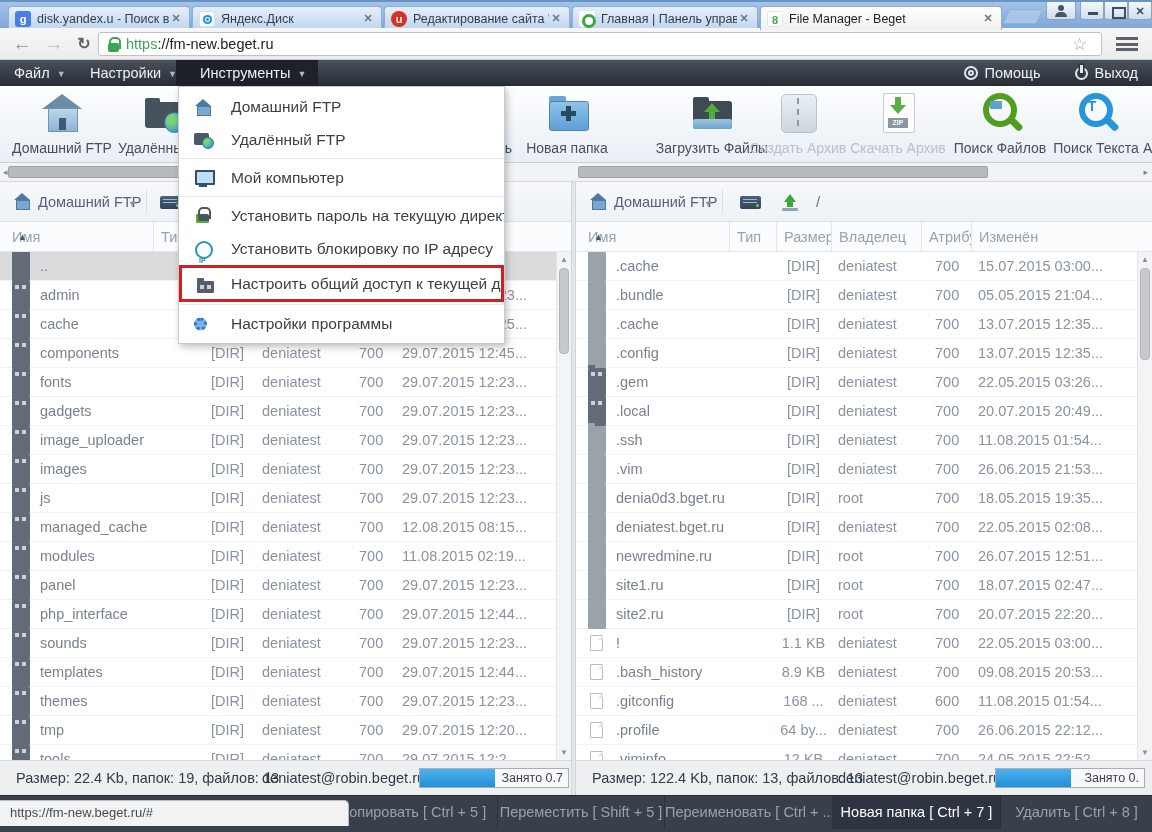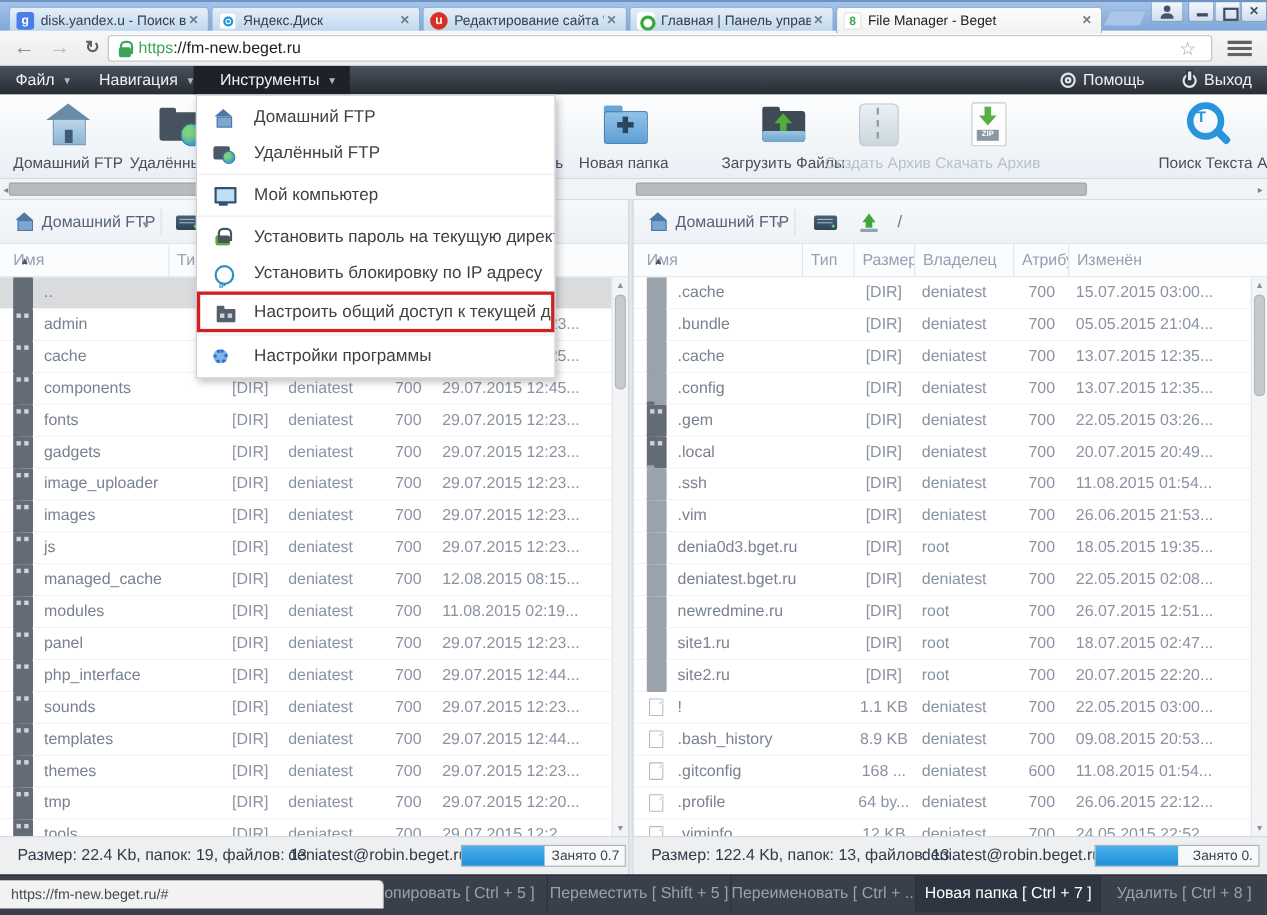--- a/index.html
+++ b/index.html
@@ -322,21 +322,21 @@
     </div>
     <div class="star">☆</div>
     <div class="hamb"></div>
   </div>
 
   <div class="menubar">
     <div class="mitem" style="left:2px;">
       <span>Файл</span><span class="caret">▼</span>
     </div>
     <div class="mitem" style="left:78px;">
-      <span>Навигация</span><span class="caret">▼</span>
+      <span>Настройки</span><span class="caret">▼</span>
     </div>
     <div class="mitem active" style="left:176px;">
       <span>Инструменты</span><span class="caret">▼</span>
     </div>
     <div class="mright">
       <div class="mr">
         <span class="i-help"></span>
         <span>Помощь</span>
       </div>
       <div class="mr">
@@ -381,20 +381,26 @@
         </span>
       <span class="tlabel dis">Создать Архив</span>
     </div>
     <div class="titem" style="left:848px;width:100px;">
       <span class="ticon b-zipdl">
           <i class="darr"></i>
           <i class="ziplab">ZIP</i>
         </span>
       <span class="tlabel dis">Скачать Архив</span>
     </div>
+    <div class="titem" style="left:950px;width:100px;">
+      <span class="ticon b-searchf">
+          <i class="fold"></i>
+        </span>
+      <span class="tlabel">Поиск Файлов</span>
+    </div>
     <div class="titem" style="left:1050px;width:92px;">
       <span class="ticon b-searcht">
           <i class="tglyph">T</i>
         </span>
       <span class="tlabel">Поиск Текста</span>
     </div>
     <div class="titem" style="left:1143px;width:60px;">
       <span class="tlabel" style="text-align:left;">А</span>
     </div>
   </div>

